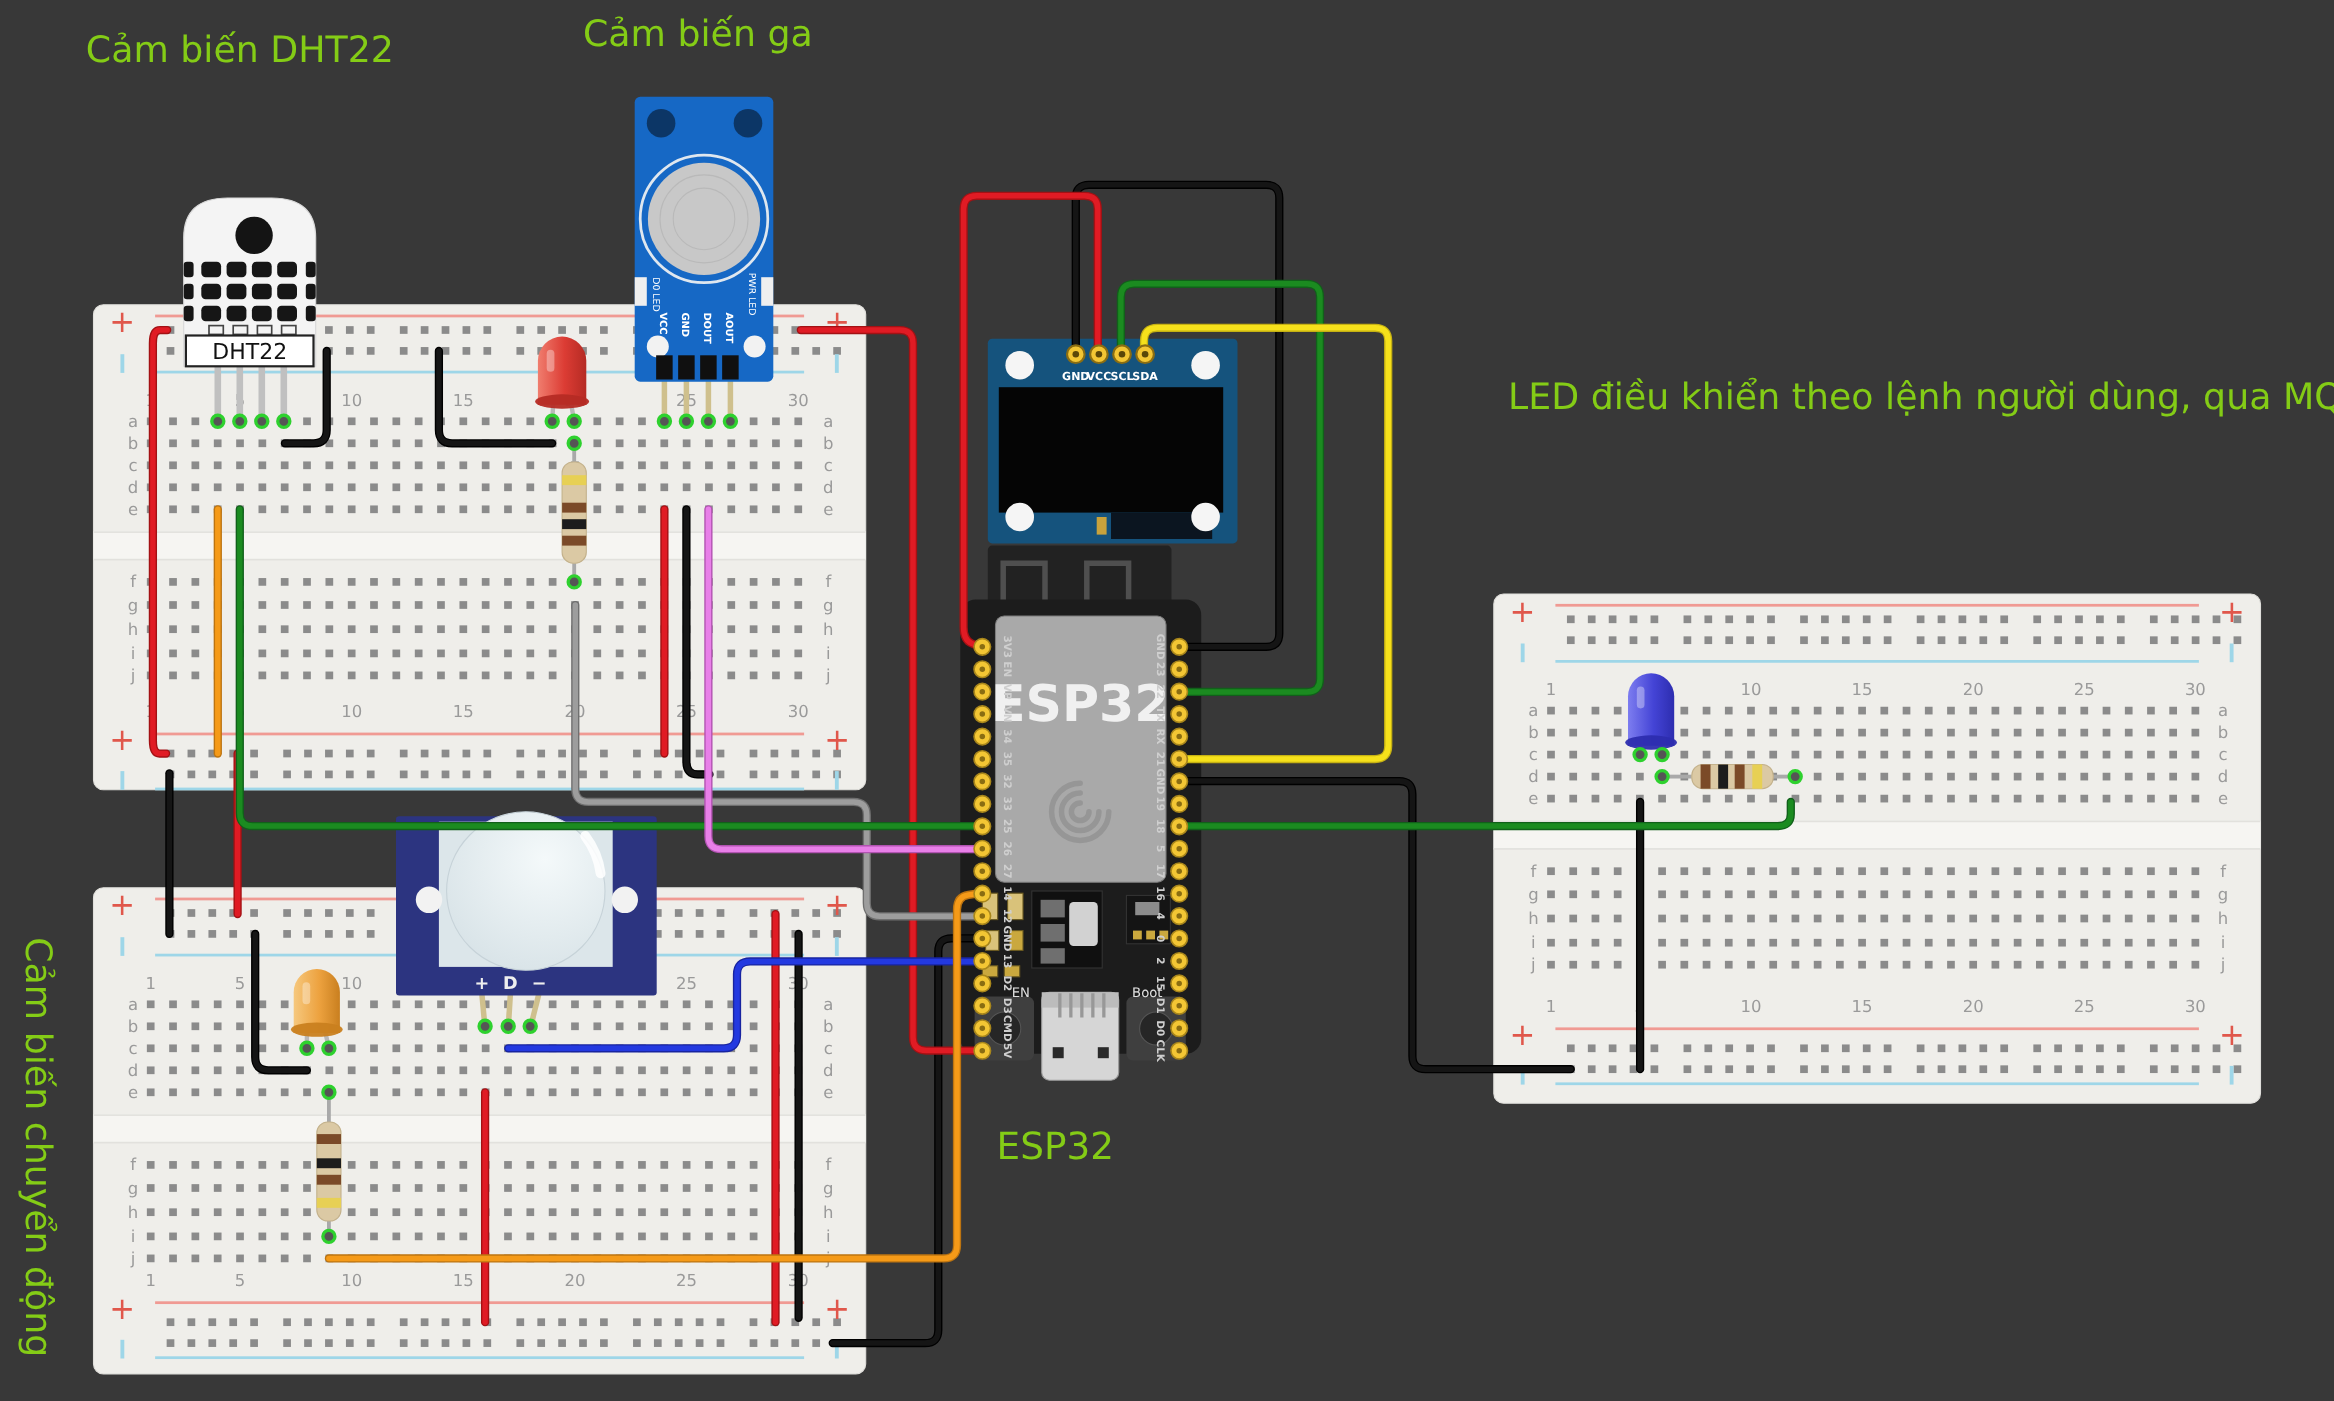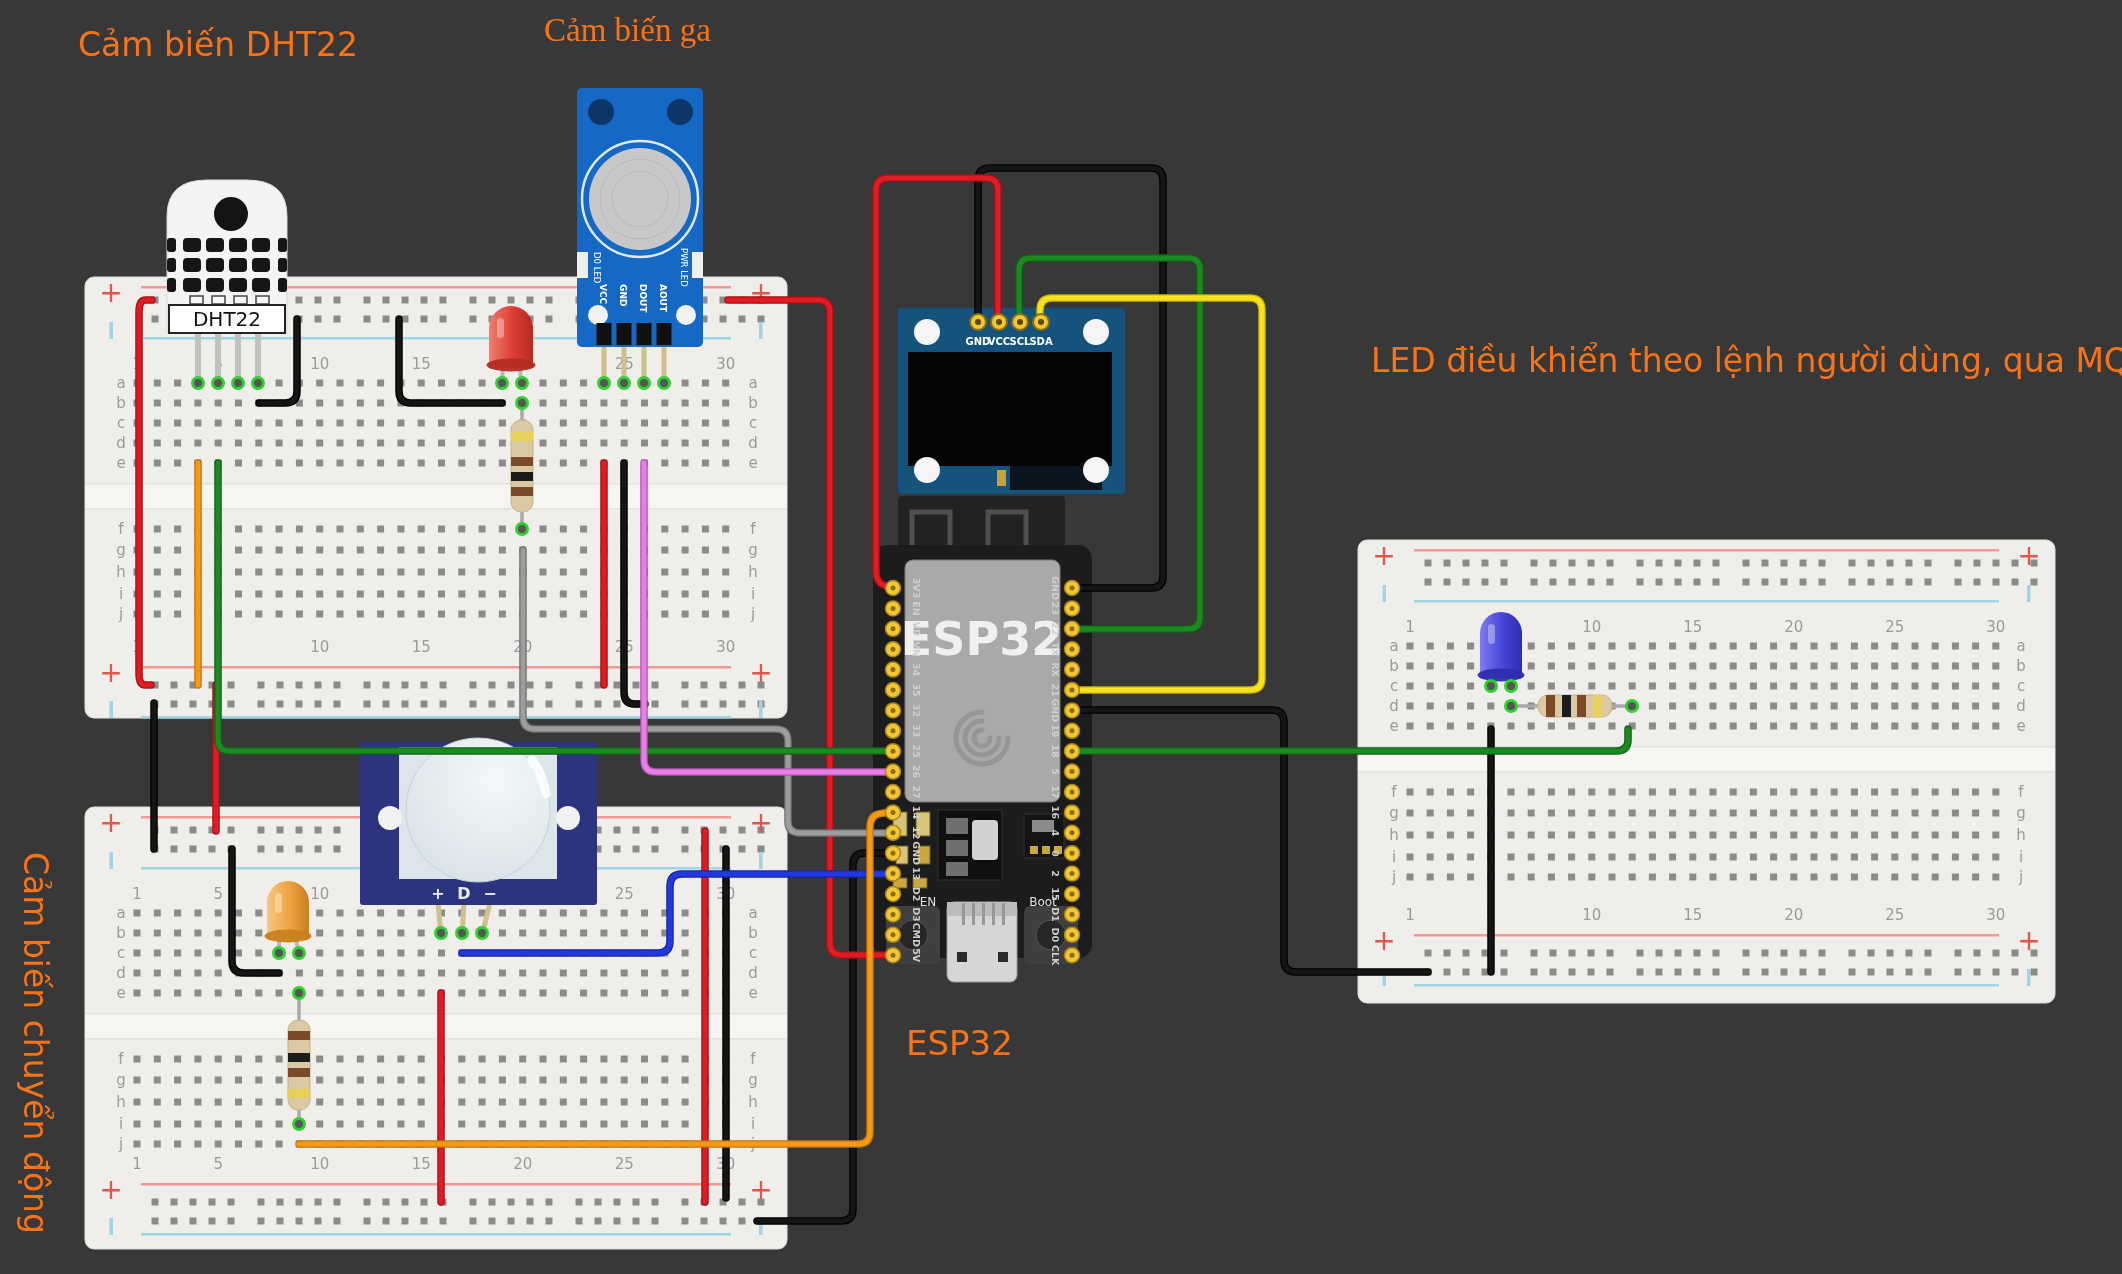--- a/index.html
+++ b/index.html
@@ -1,19 +1,19 @@
 <!DOCTYPE html>
 <html><head>
 <meta charset="utf-8">
 <style>
   html,body{margin:0;padding:0;background:#383838;}
   #canvas{position:relative;width:2122px;height:1274px;background:#383838;overflow:hidden;
           font-family:"DejaVu Sans","Liberation Sans",sans-serif;}
   #scene{position:absolute;left:0;top:0;}
-  .scene-label{position:absolute;color:#f97316;white-space:nowrap;line-height:1.15;}
+  .scene-label{position:absolute;color:#84cc16;white-space:nowrap;line-height:1.15;}
   .scene-label.vertical{writing-mode:vertical-rl;text-orientation:mixed;}
   svg text{font-family:"DejaVu Sans","Liberation Sans",sans-serif;}
 </style>
 </head>
 <body>
 
 <div id="canvas">
   <svg id="scene" xmlns="http://www.w3.org/2000/svg" width="2122" height="1274" viewBox="0 0 2122 1274">
       <g>
         <g>
@@ -1884,17 +1884,17 @@
           <stop offset="1" stop-color="#c97f1f"></stop>
         </linearGradient>
         <linearGradient id="ledg2" x1="0" y1="0" x2="1" y2="0">
           <stop offset="0" stop-color="#7d7df0"></stop>
           <stop offset="0.55" stop-color="#4444d6"></stop>
           <stop offset="1" stop-color="#2d2daf"></stop>
         </linearGradient>
       </defs>
     </svg>
   <div class="scene-label" id="lbl-dht22" style="left: 78px; top: 26px; font-size: 33px;">Cảm biến DHT22</div>
-  <div class="scene-label" id="lbl-gas" style="left: 544px; top: 12px; font-size: 33px; font-family: Liberation Serif, serif;">Cảm biến ga</div>
+  <div class="scene-label" id="lbl-gas" style="left: 530px; top: 12px; font-size: 33px;">Cảm biến ga</div>
   <div class="scene-label vertical" id="lbl-motion" style="left: 16px; top: 852px; font-size: 33px;">Cảm biến chuyển động</div>
   <div class="scene-label" id="lbl-mqtt" style="left: 1371px; top: 342px; font-size: 33px;">LED điều khiển theo lệnh người dùng, qua MQTT</div>
   <div class="scene-label" id="lbl-esp32" style="left: 906px; top: 1024px; font-size: 34px;">ESP32</div>
 </div>
 
 </body></html>

